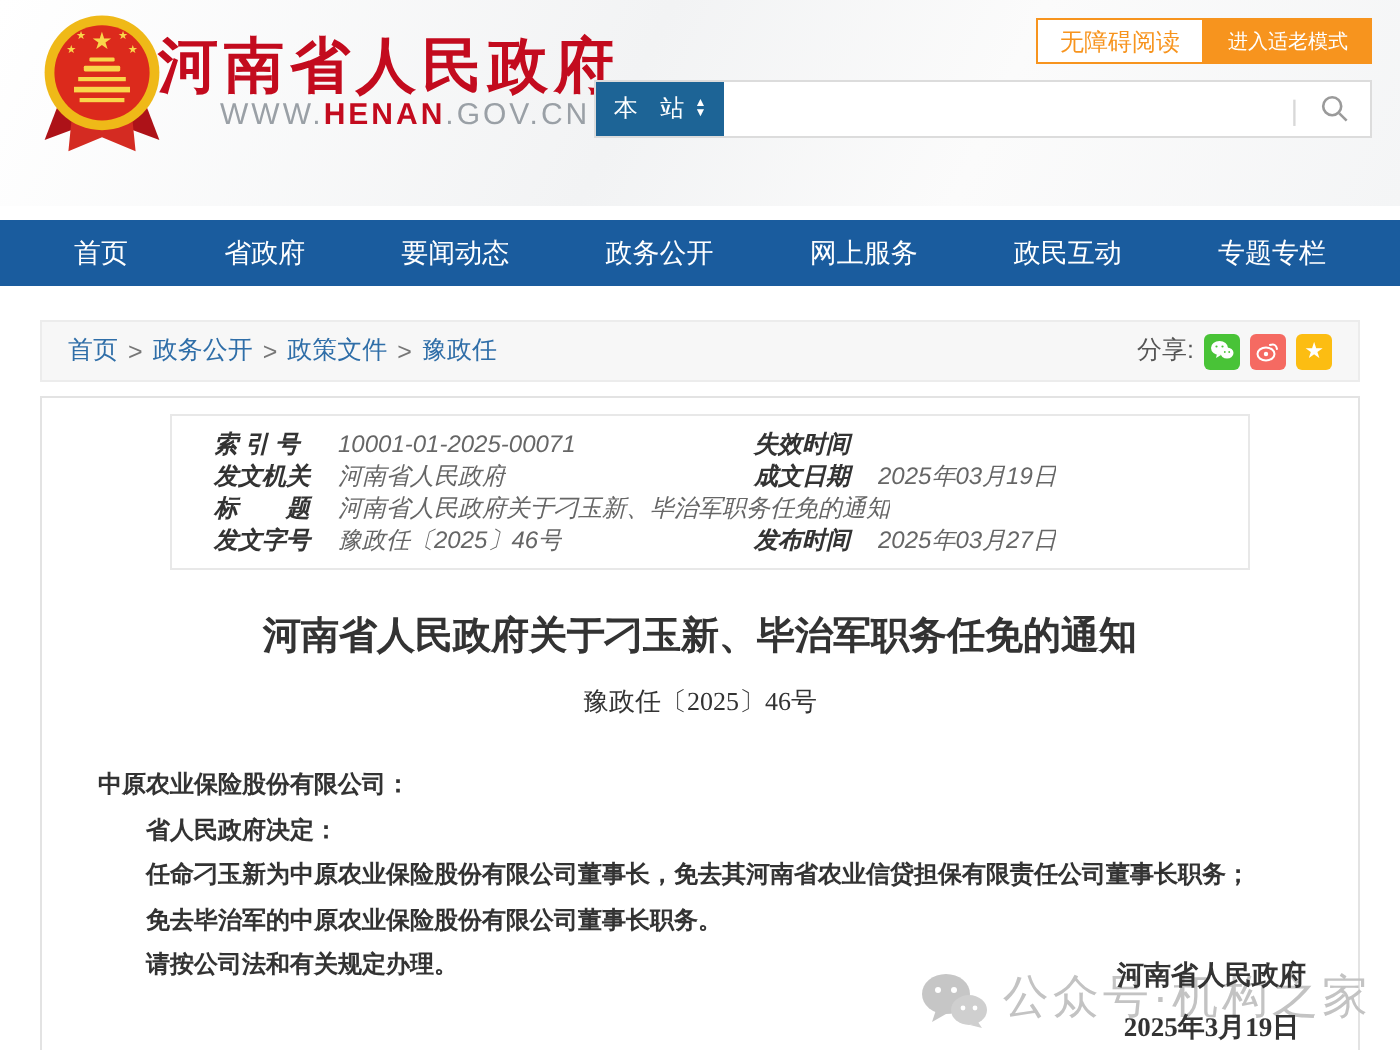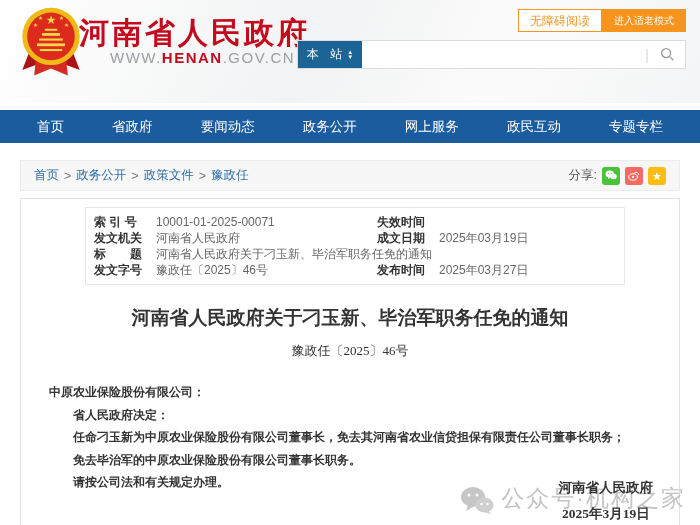--- a/index.html
+++ b/index.html
@@ -42,22 +42,22 @@
   .share-group { margin-left:auto; display:flex; align-items:flex-start; gap:5px; color:#555; }
   .share-icon { width:18px; height:18px; border-radius:3px; display:flex; align-items:center;
                 justify-content:center; cursor:pointer; color:#fff; font-size:11px; line-height:18px; }
   .share-wechat { background:#49c337; }
   .share-weibo  { background:#f56a62; }
   .share-qzone  { background:#fcbd12; }
 
   
   .content-box { position:absolute; top:198px; left:20px; right:20px; height:340px;
                  background:#fff; border:1px solid #e3e3e3; padding-top:8px; }
-  .meta-box { margin:0 54px 0 64px; border:1px solid #e8e8e8; padding:6px 12px 6px 8px;
-              font-size:12px; }
+  .meta-box { margin:0 54px 0 64px; border:1px solid #e8e8e8; padding:6px 12px 6px 21px;
+              font-size:12px;font-style:italic; }
   .meta-row { display:flex; line-height:16px; }
   .meta-pair { display:flex; flex:1; min-width:0; }
   .meta-pair.right { flex:0 0 235px; }
   .meta-label { flex:0 0 62px; font-weight:bold; color:#333; white-space:pre; }
   .meta-value { color:#666; white-space:nowrap; overflow:hidden; }
   .doc-title { margin-top:20px; text-align:center; font-family:"Liberation Serif","DejaVu Serif",serif;
                font-weight:bold; font-size:19px; color:#333; }
   .doc-number { margin-top:11px; text-align:center; font-family:"Liberation Serif","DejaVu Serif",serif;
                 font-size:13px; color:#333; }
   .doc-body { margin:21px 32px 0 28px; font-family:"Liberation Serif","DejaVu Serif",serif;

